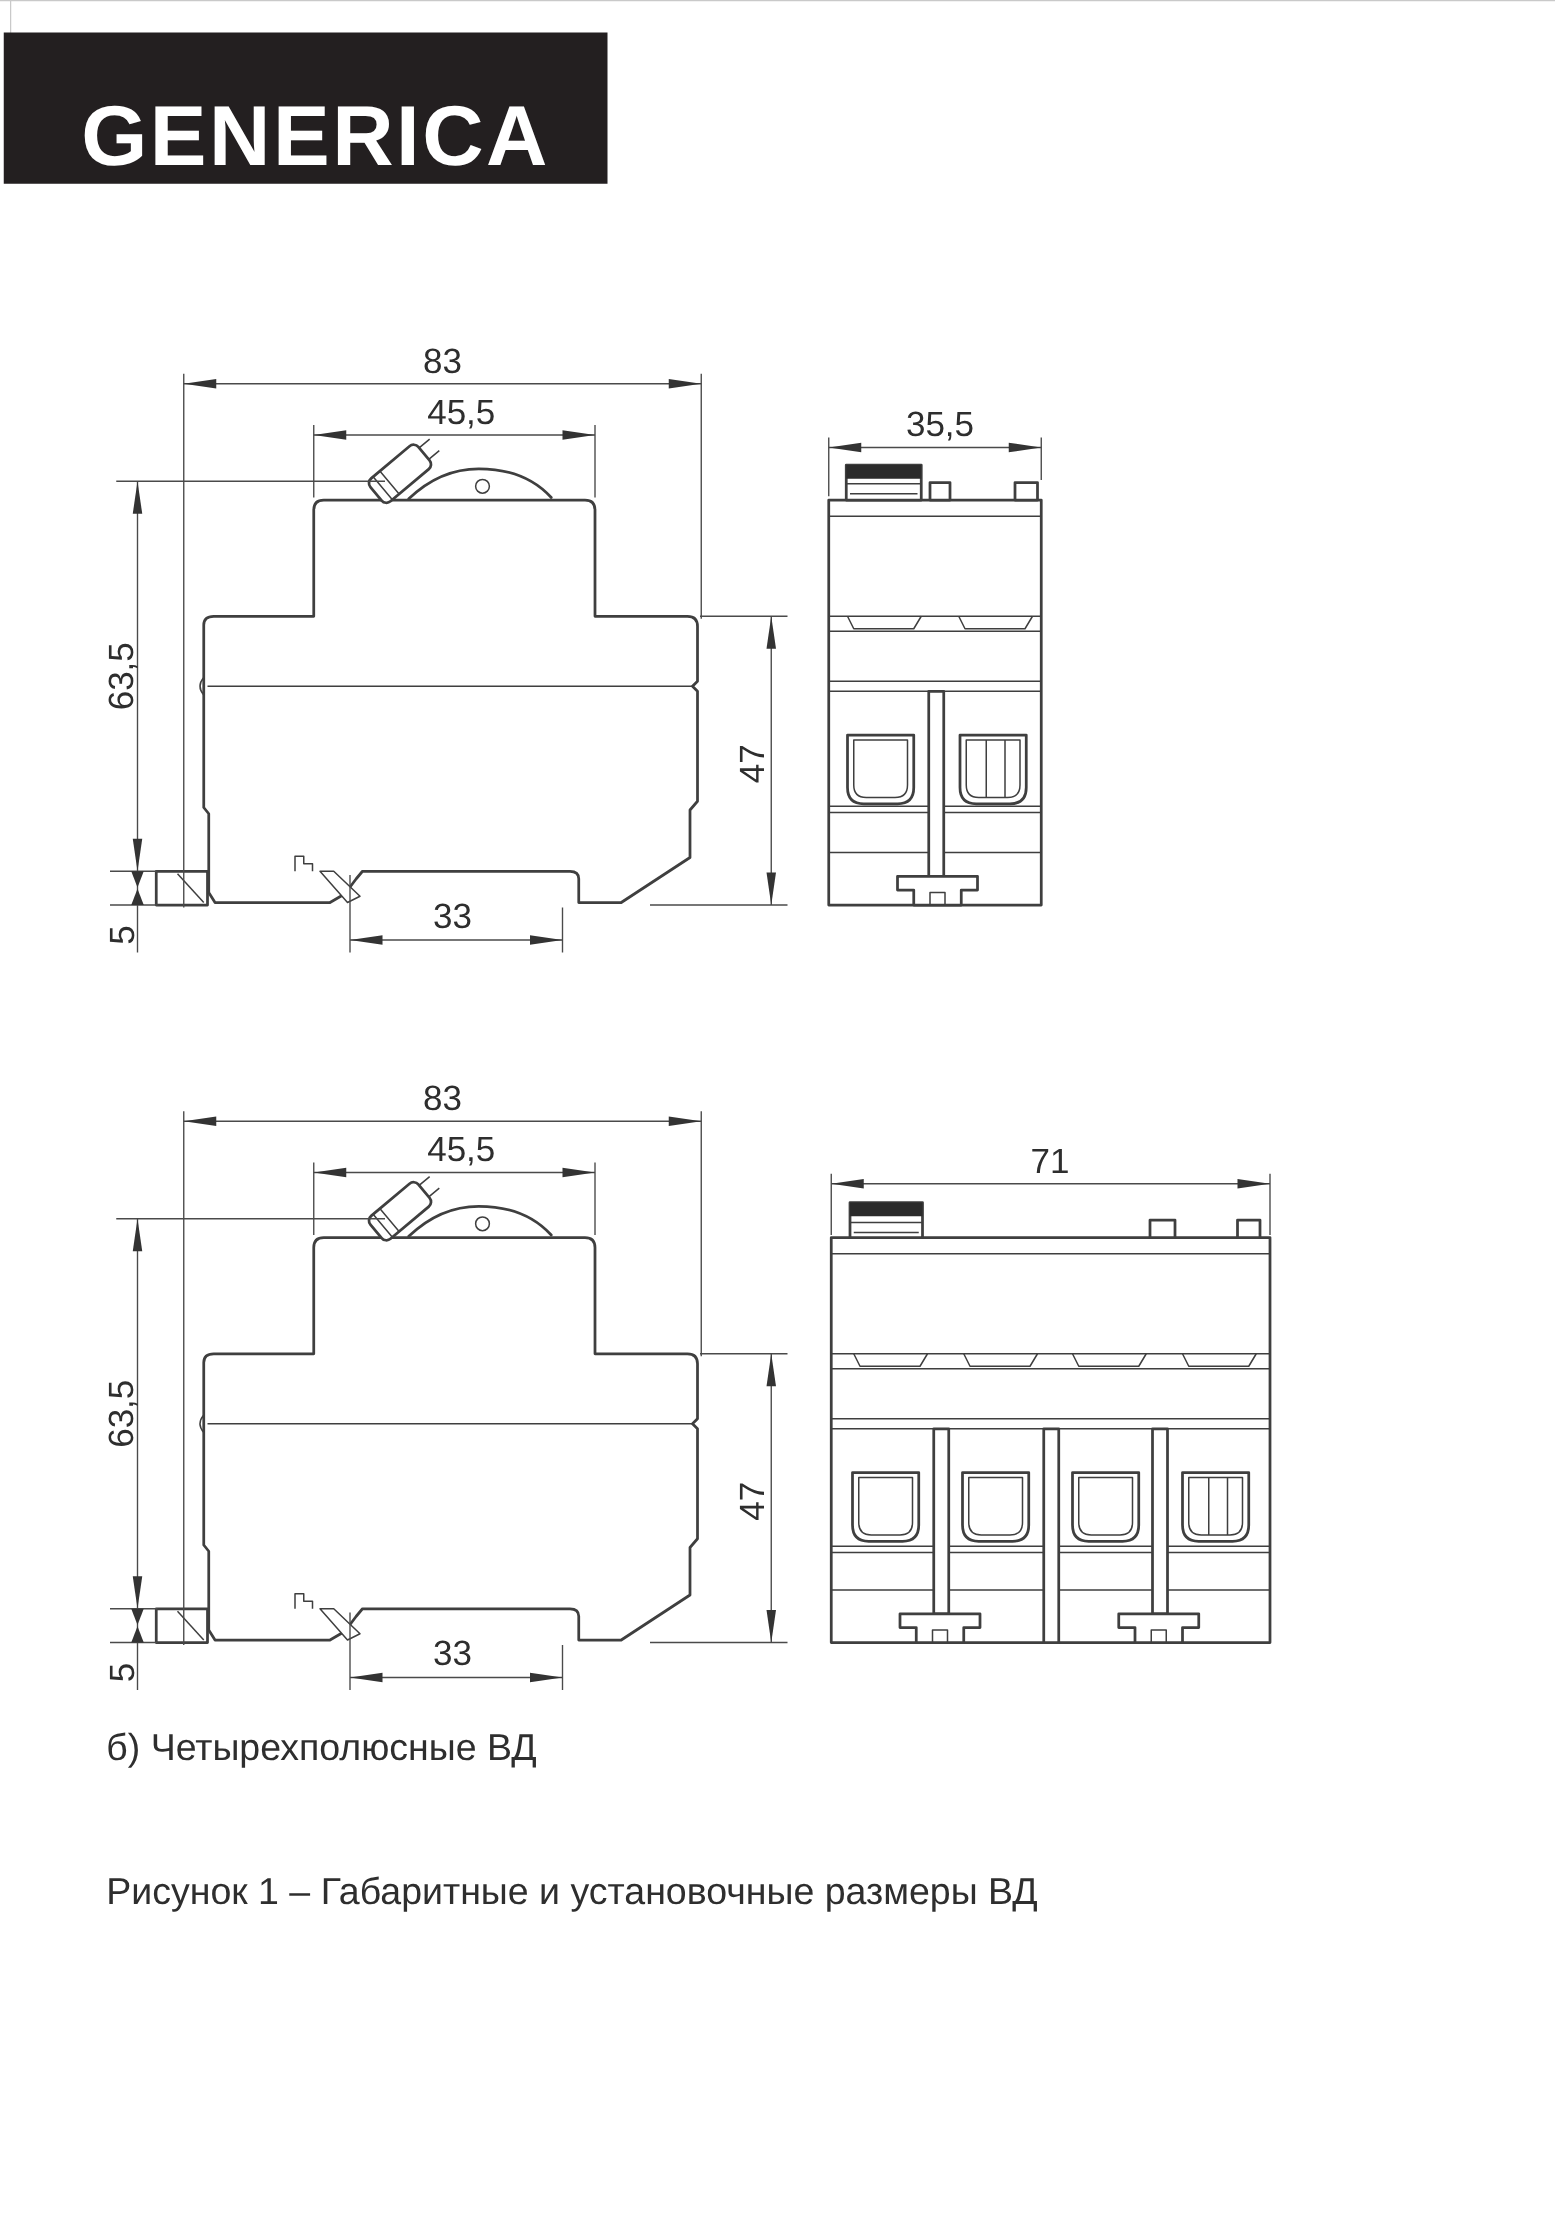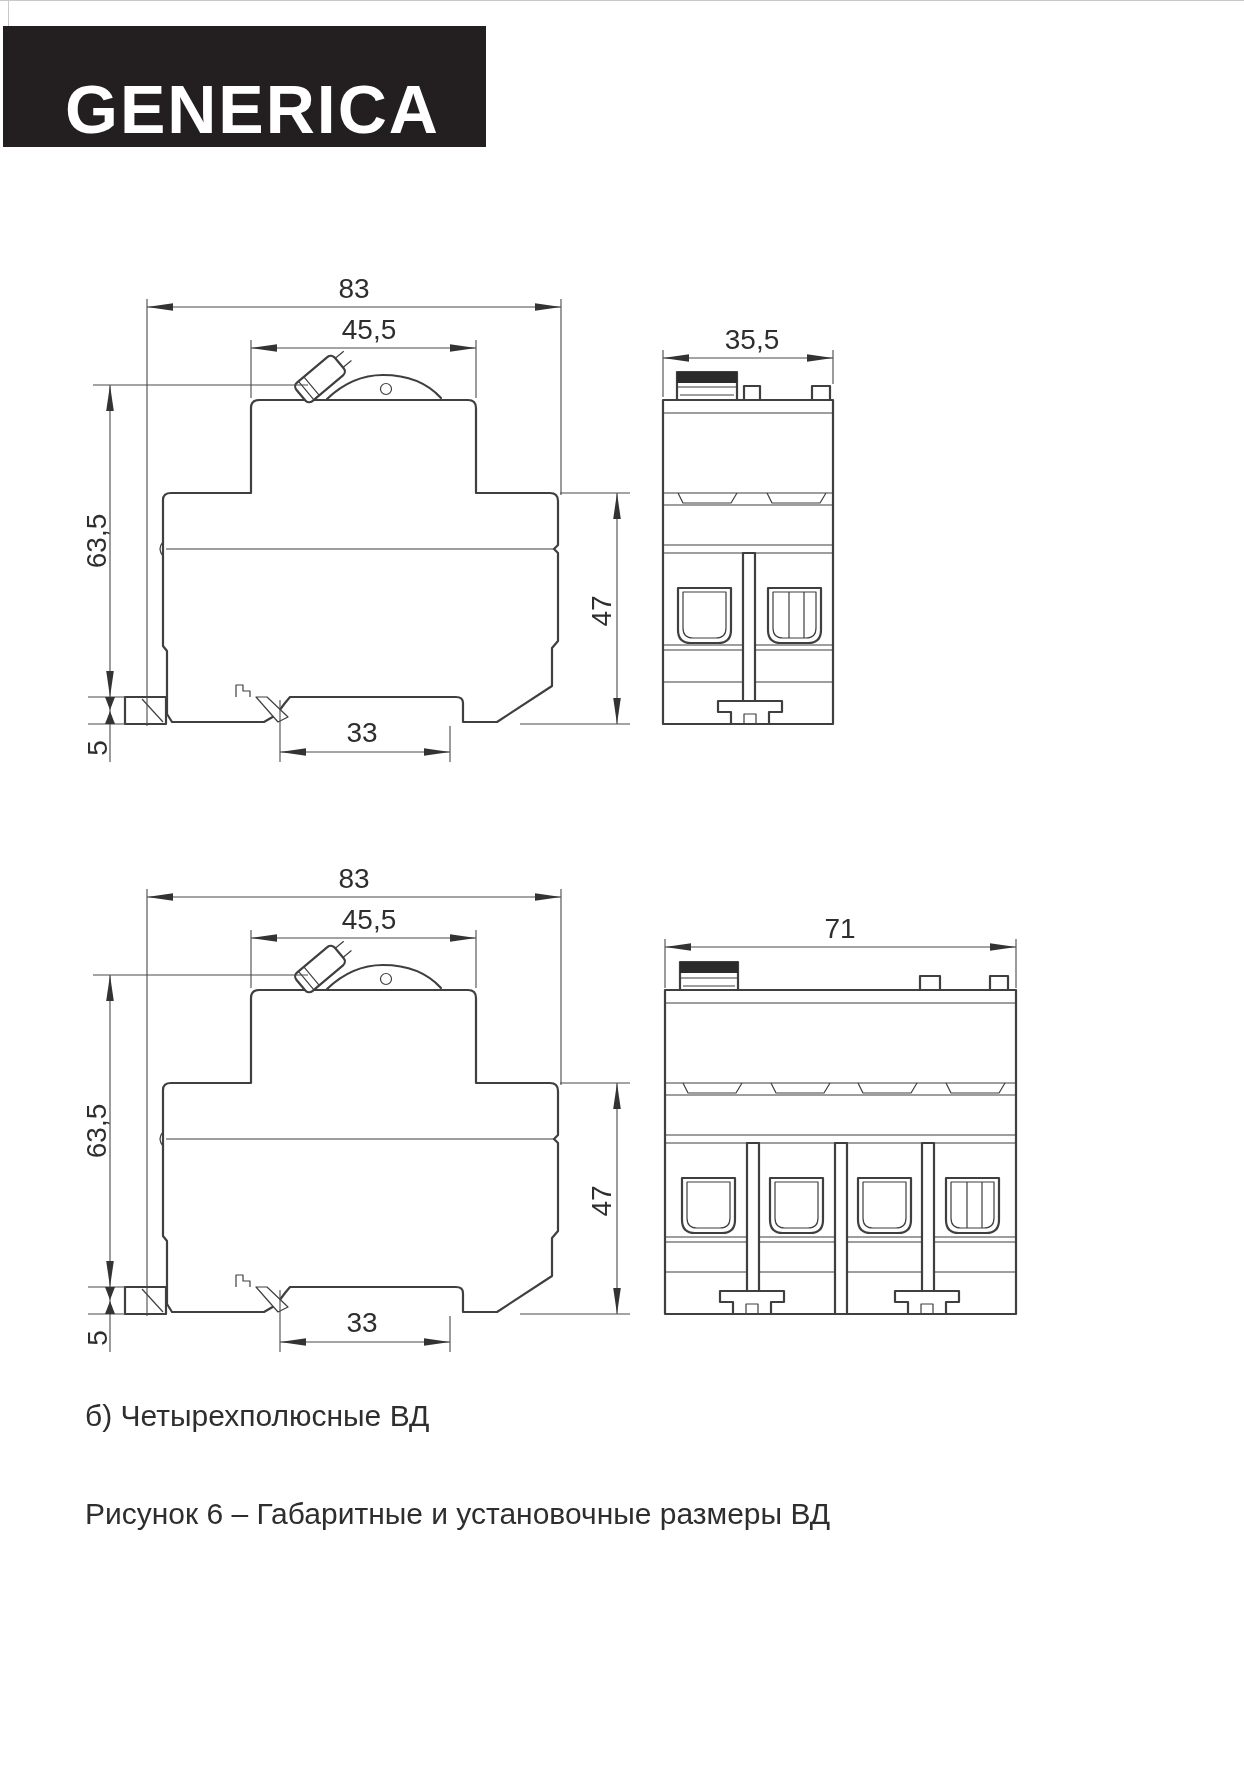--- a/index.html
+++ b/index.html
@@ -5,21 +5,21 @@
   html,body{margin:0;padding:0;background:#ffffff;}
   #page{position:relative;width:1244px;height:1778px;background:#ffffff;overflow:hidden;
         font-family:"Liberation Sans",sans-serif;}
   .artifact{position:absolute;background:#c9c9c9;}
   #logo-box{position:absolute;left:3px;top:26px;width:483px;height:121px;background:#231f20;
             display:flex;align-items:flex-end;}
   #logo-text{color:#ffffff;font-weight:bold;font-size:68px;line-height:1;letter-spacing:2px;
              padding-left:62px;padding-bottom:4px;white-space:nowrap;}
   .caption{position:absolute;font-size:30px;color:#2e2e2e;white-space:nowrap;}
   #cap-a{left:88px;top:792px;}
-  #cap-b{left:85px;top:1382px;margin-top:17px;}
+  #cap-b{left:85px;top:1382px;}
   #fig-caption{left:85px;top:1497px;}
   svg{position:absolute;left:0;top:0;}
   .o2{stroke:#3f3f3f;stroke-width:2.2;fill:none;stroke-linejoin:round;stroke-linecap:round;}
   .o2f{stroke:#3f3f3f;stroke-width:2.2;fill:#ffffff;stroke-linejoin:round;}
   .o1{stroke:#3f3f3f;stroke-width:1.2;fill:none;stroke-linejoin:round;}
   .o1f{stroke:#3f3f3f;stroke-width:1.2;fill:#ffffff;stroke-linejoin:round;}
   .d{stroke:#4a4a4a;stroke-width:1.1;fill:none;}
   .blk{fill:#2b2b2b;stroke:none;}
   .arr{fill:#333333;stroke:none;}
   .t{font-family:"Liberation Sans",sans-serif;font-size:28px;fill:#2e2e2e;text-anchor:middle;}
@@ -197,15 +197,15 @@
       <text class="t" x="369" y="929">45,5</text>
       <text class="t" transform="translate(106,1131) rotate(-90)">63,5</text>
       <text class="t" transform="translate(107,1338) rotate(-90)">5</text>
       <text class="t" x="362" y="1332">33</text>
       <text class="t" transform="translate(611,1201) rotate(-90)">47</text>
       <text class="t" x="840" y="938">71</text>
     </g>
   </svg>
 
   <div id="cap-b" class="caption">б) Четырехполюсные ВД</div>
-  <div id="fig-caption" class="caption">Рисунок 6 – Габаритные и установочные размеры ВД</div>
+  <div id="fig-caption" class="caption">Рисунок 1 – Габаритные и установочные размеры ВД</div>
 
 </div>
 
 </body></html>

